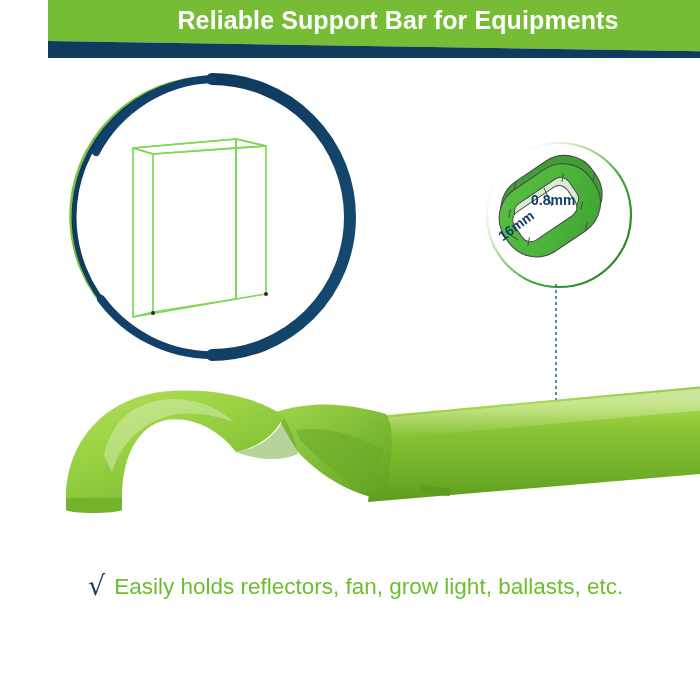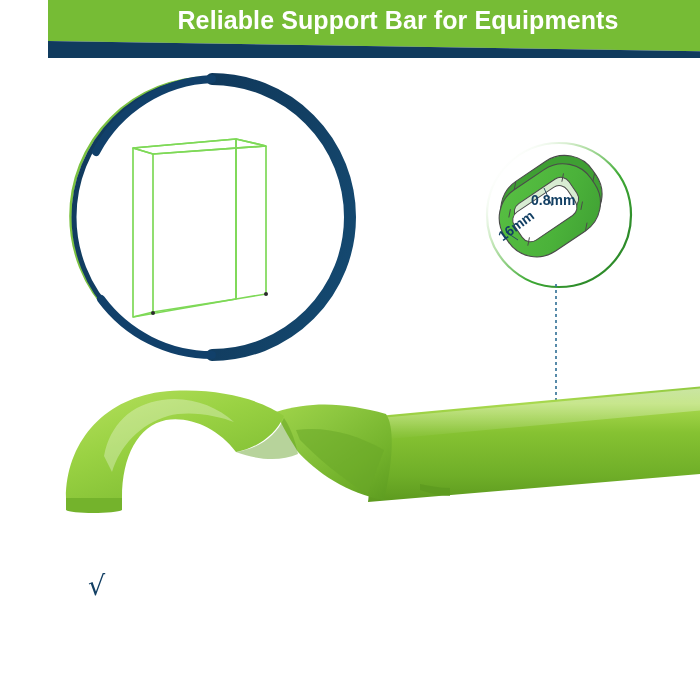--- a/index.html
+++ b/index.html
@@ -315,15 +315,16 @@
       <path d="M 188 92 C 212 88 228 76 236 58
                C 244 70 248 84 250 94
                C 232 102 210 100 188 92 Z" fill="#5f9e21" opacity="0.45"></path>
 
       <path d="M 372 124 C 382 126 392 128 402 128 L 402 136 C 390 136 378 132 372 130 Z" fill="#5d9a1f" opacity="0.8"></path>
     </svg>
   </div>
 
   <div class="caption-row">
     <span class="caption-check">√</span>
+    <span class="caption-text">Easily holds reflectors, fan, grow light, ballasts, etc.</span>
   </div>
 
 </div>
 
 </body></html>

